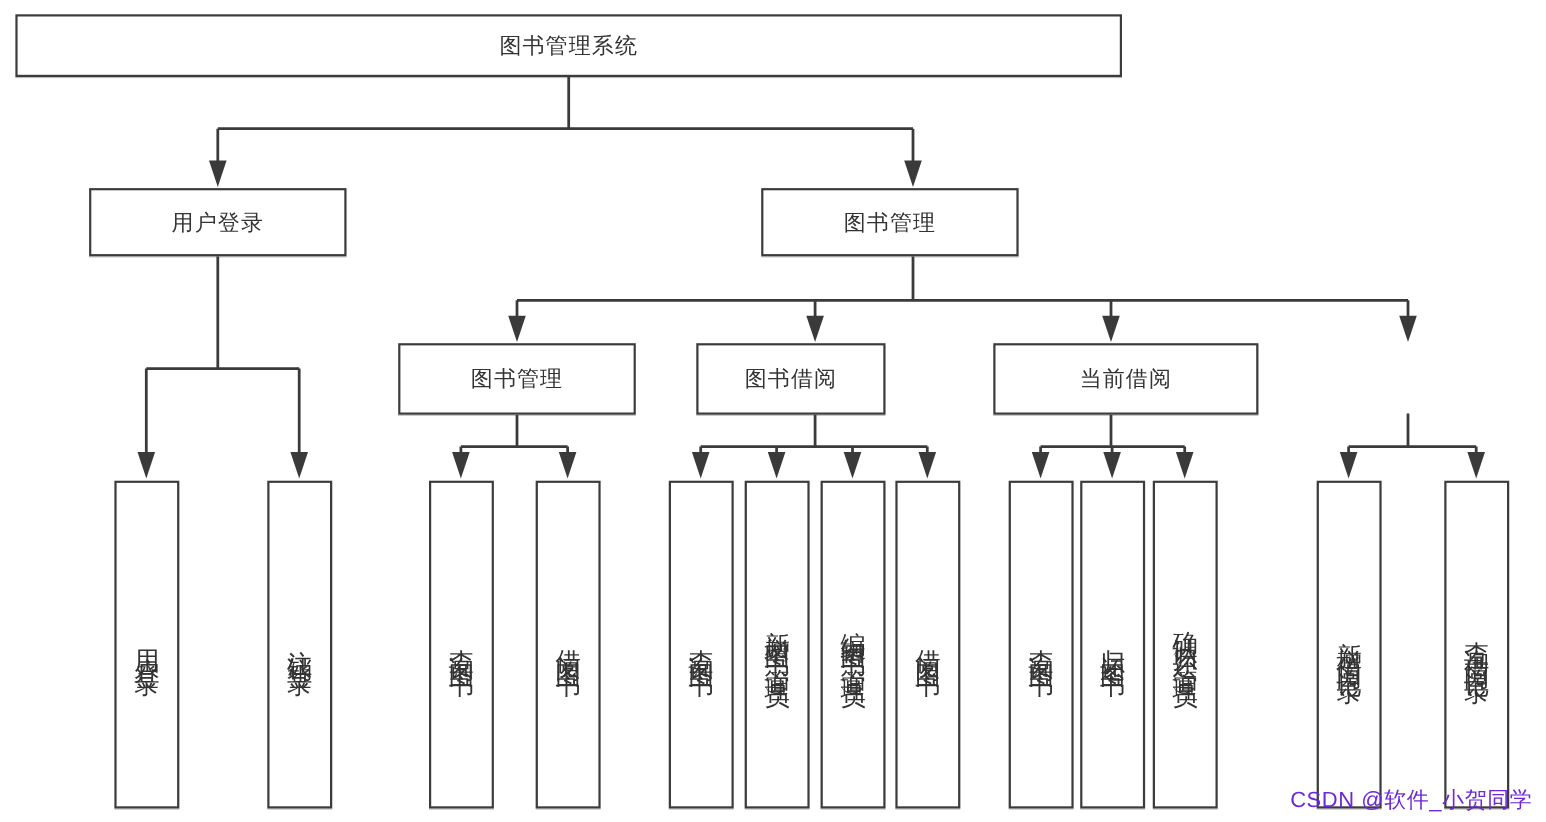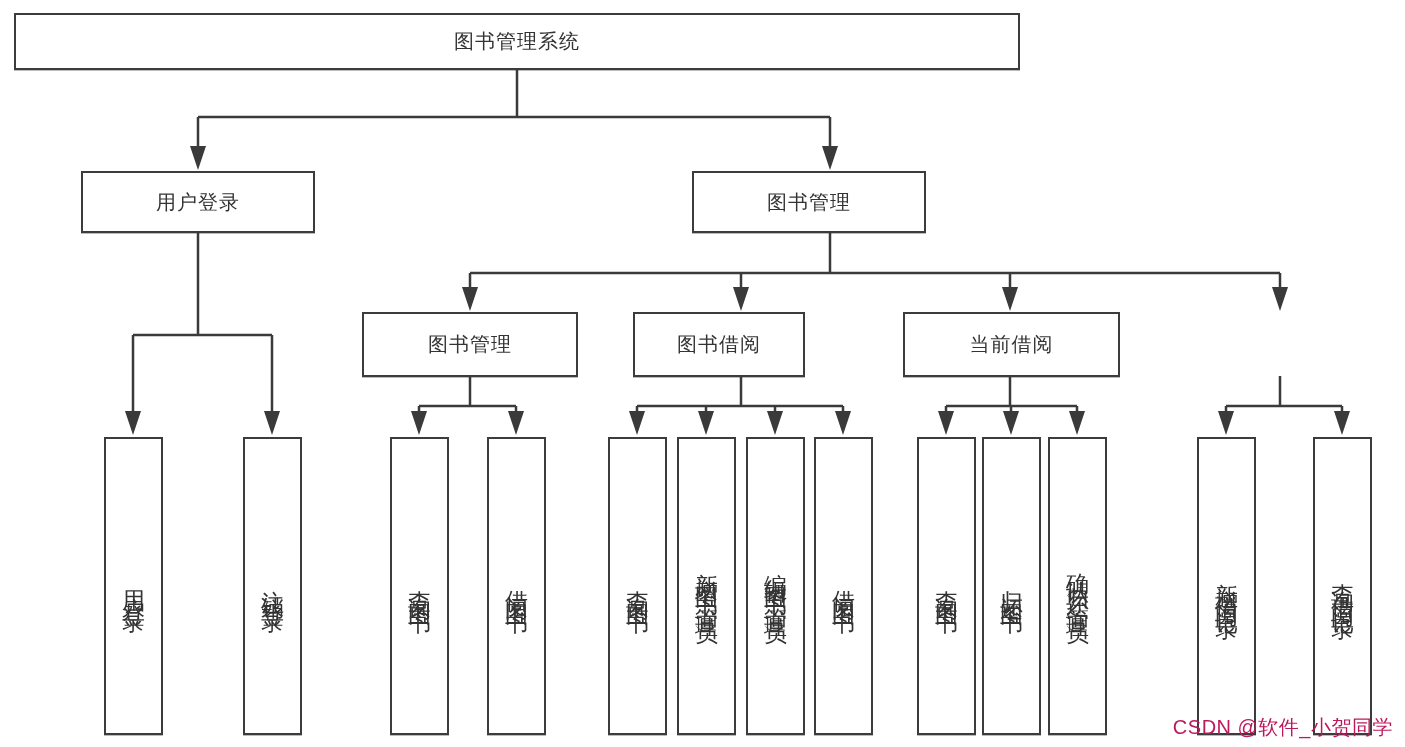--- a/index.html
+++ b/index.html
@@ -33,21 +33,21 @@
     text-align: center;
   }
 
   .root-box   { left: 14px;  top: 13px;  width: 1006px; height: 57px; }
 
   .l2-user    { left: 81px;  top: 171px; width: 234px;  height: 62px; }
   .l2-book    { left: 692px; top: 171px; width: 234px;  height: 62px; }
 
   .g-recommend{ left: 362px; top: 312px; width: 216px;  height: 65px; }
   .g-borrow   { left: 633px; top: 312px; width: 172px;  height: 65px; }
-  .g-current  { left: 903px; top: 312px; width: 217px;  height: 65px; }
+  .g-current  { left: 903px; top: 312px; width: 241px;  height: 65px; }
   .g-records  { left: 1173px;top: 312px; width: 215px;  height: 65px; }
 
   .leaf { top: 437px; width: 59px; height: 298px; }
   .lf-1  { left: 104px; }
   .lf-2  { left: 243px; }
   .lf-3  { left: 390px; }
   .lf-4  { left: 487px; }
   .lf-5  { left: 608px; }
   .lf-6  { left: 677px; }
   .lf-7  { left: 746px; }
@@ -56,21 +56,21 @@
   .lf-10 { left: 982px; }
   .lf-11 { left: 1048px; }
   .lf-12 { left: 1197px; }
   .lf-13 { left: 1313px; }
 
   .watermark {
     position: absolute;
     right: 12px;
     top: 714px;
     font-size: 20px;
-    color: #be185d;
+    color: #6d28d9;
     letter-spacing: 0.5px;
     z-index: 3;
     white-space: nowrap;
   }
 </style>
 </head>
 <body>
 
 <div class="stage">
 

